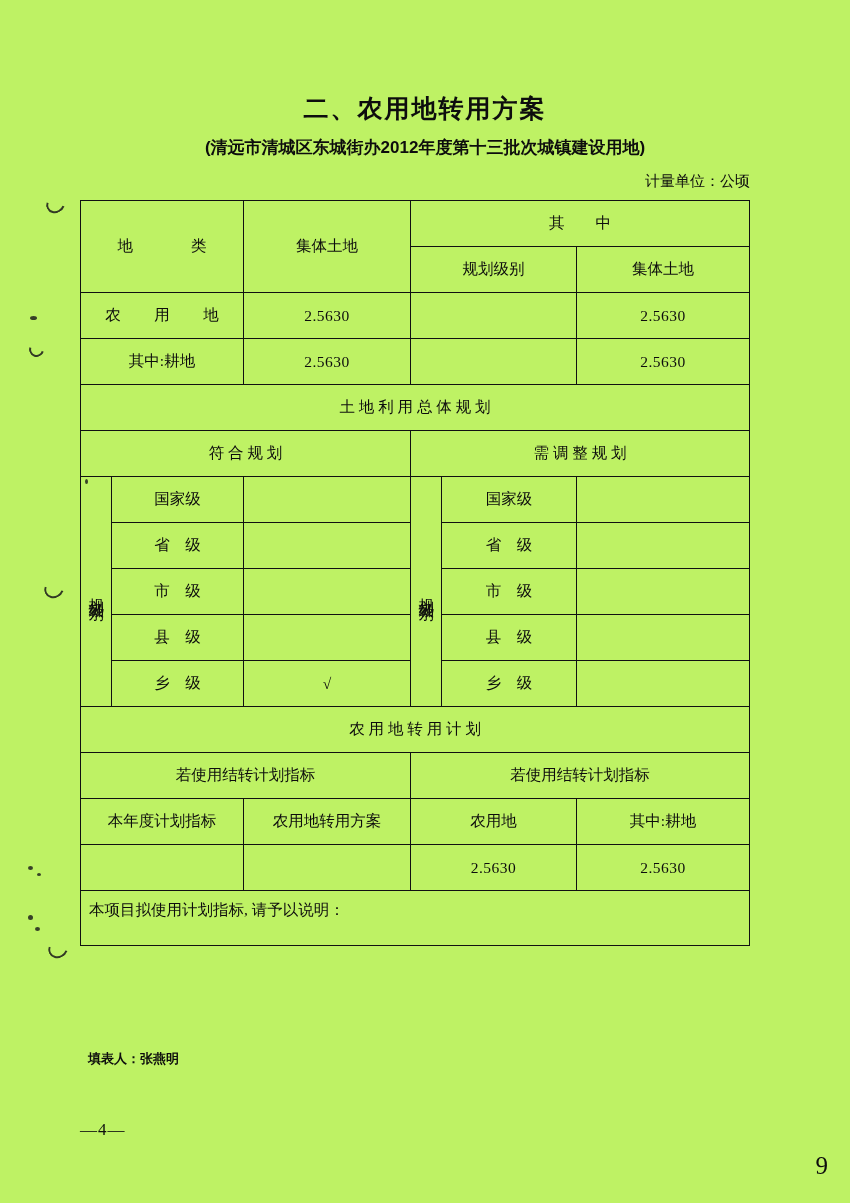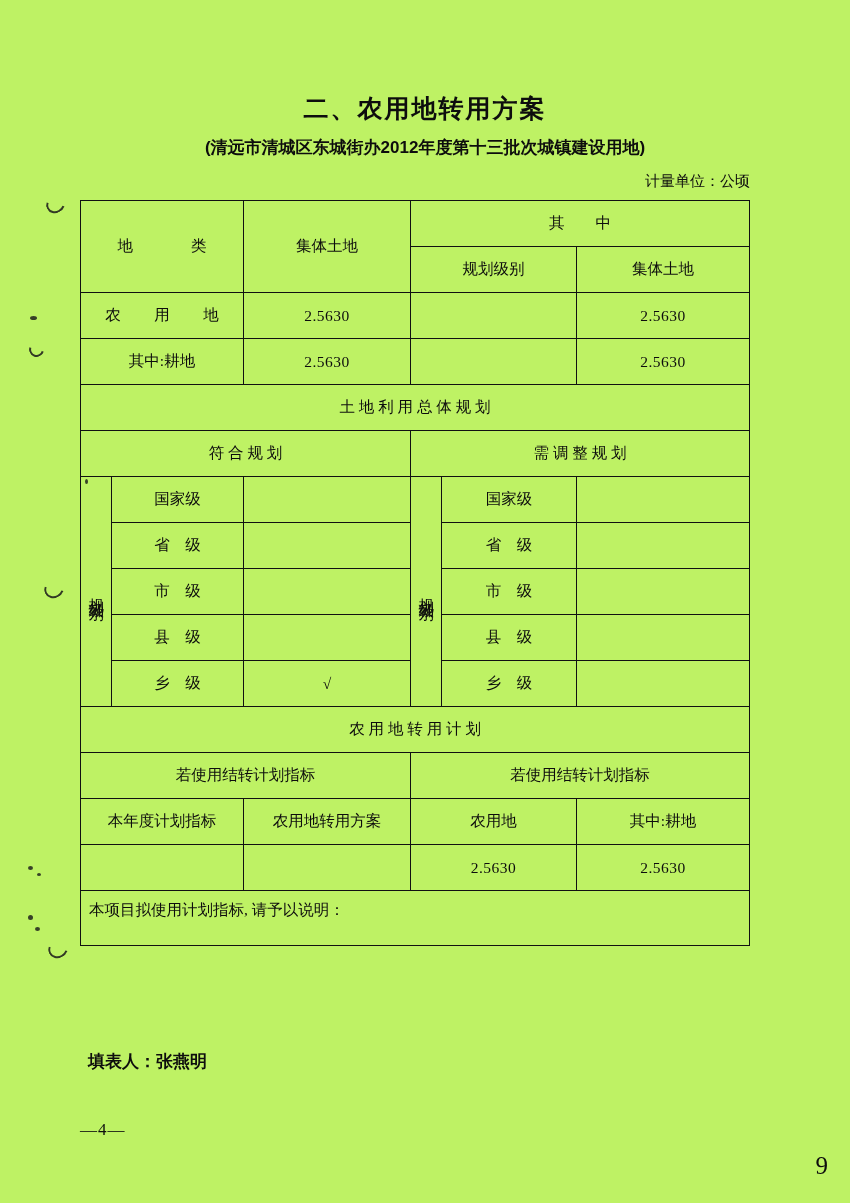--- a/index.html
+++ b/index.html
@@ -102,21 +102,21 @@
     height: 155px;
     padding: 9px 0 0 8px !important;
     font-size: 15.5px;
   }
 
   
   .filler {
     position: absolute;
     left: 88px;
     top: 1050px;
-    font-size: 17px;
+    font-size: 13px;
     font-family: "Liberation Sans", "DejaVu Sans", sans-serif;
     font-weight: bold;
   }
   .page-num {
     position: absolute;
     left: 80px;
     top: 1120px;
     font-size: 17px;
     letter-spacing: 1px;
   }

